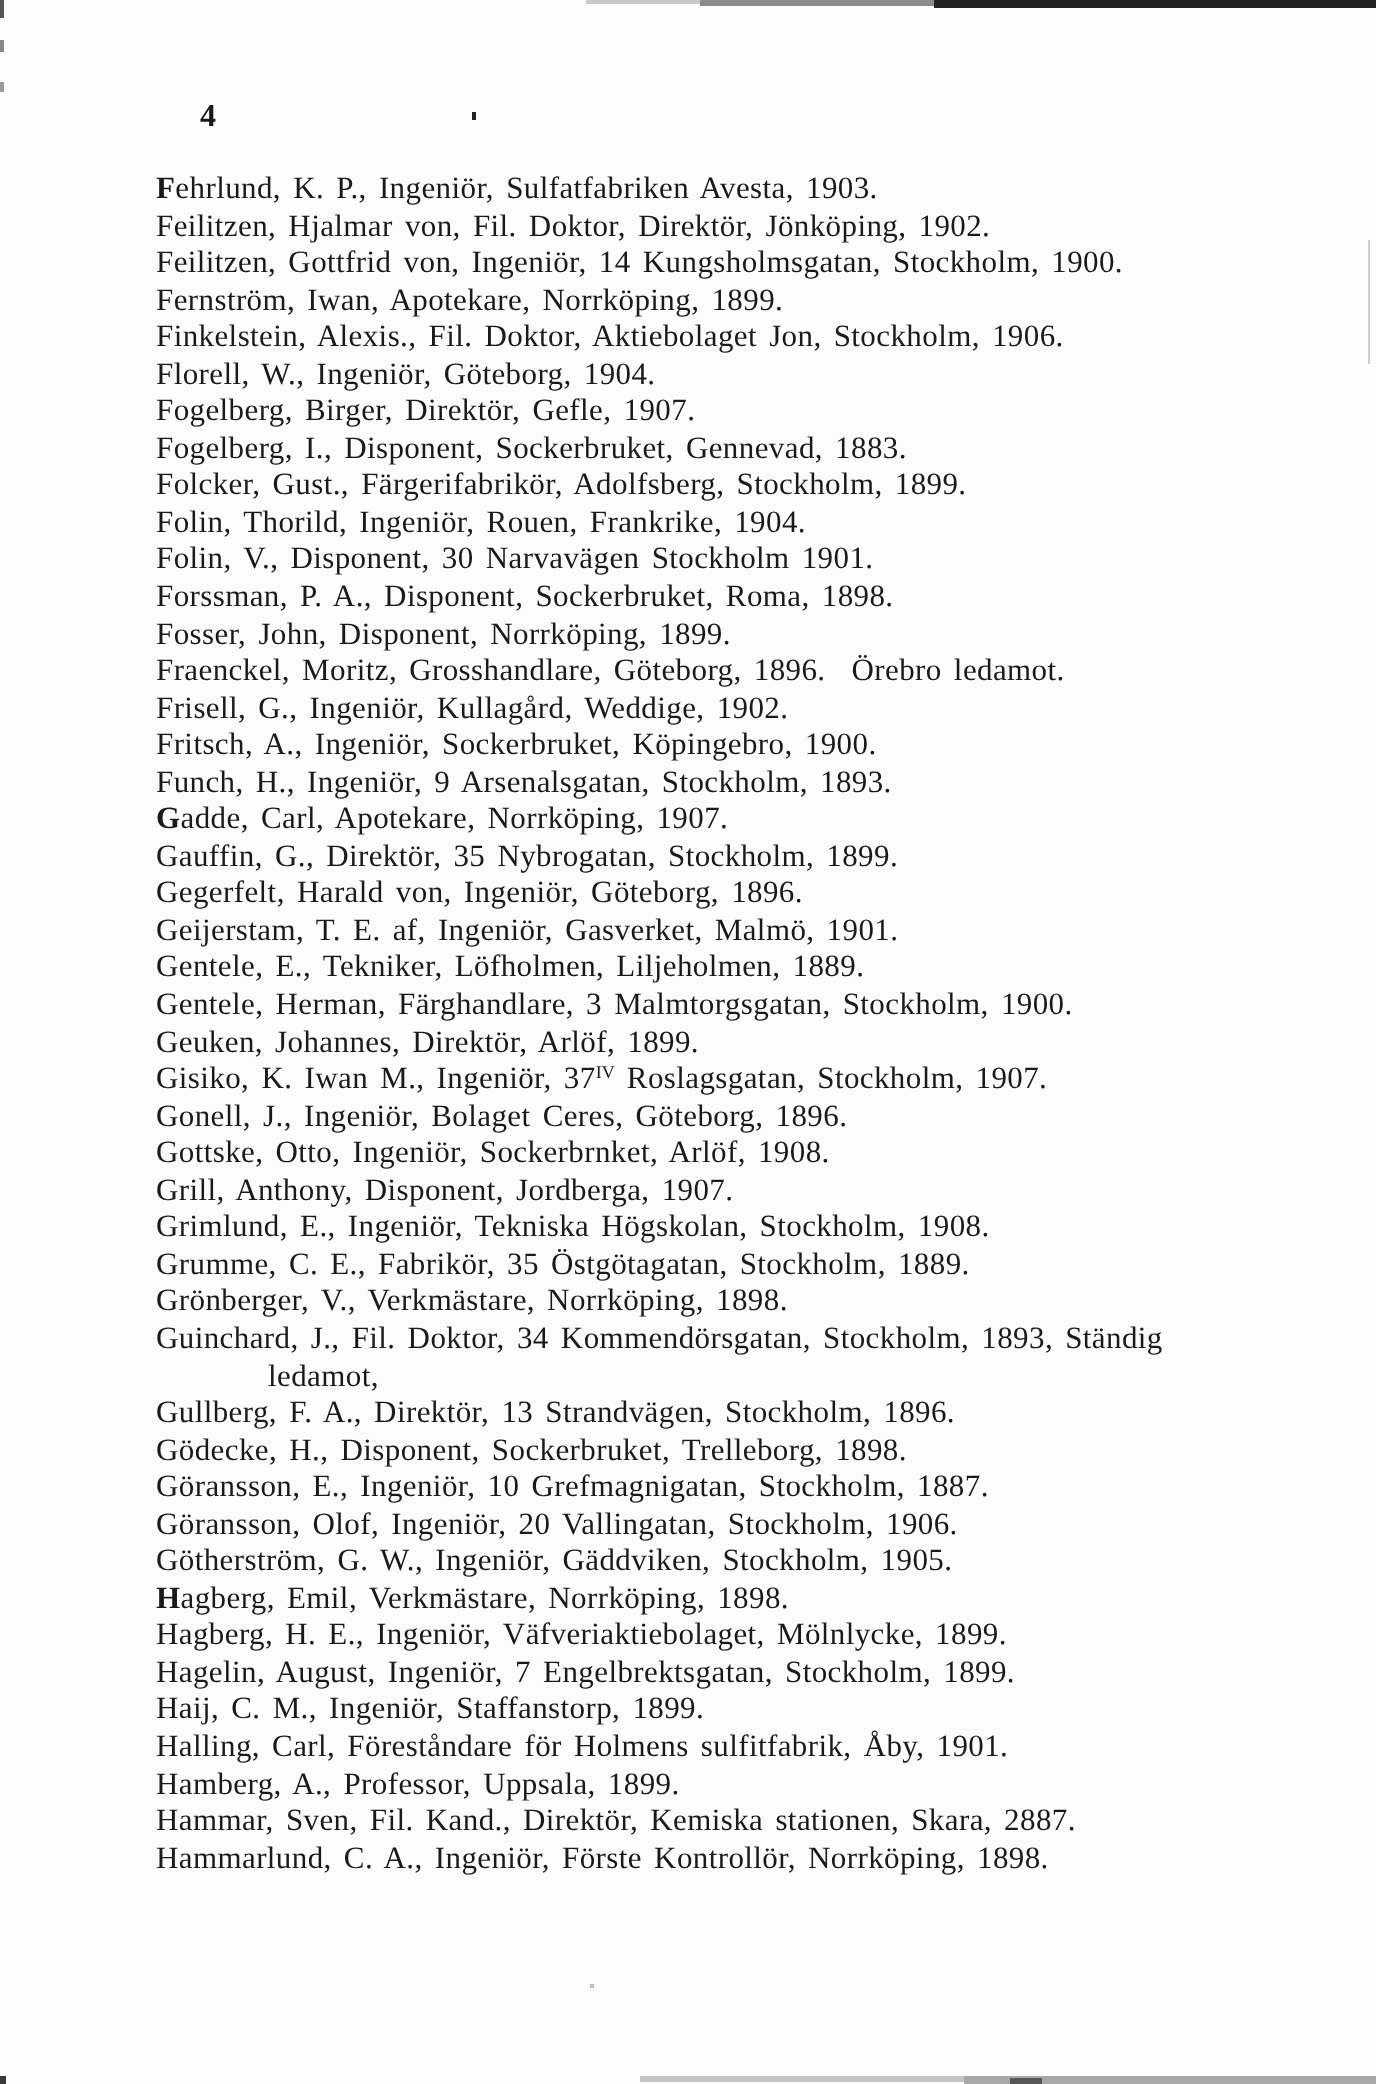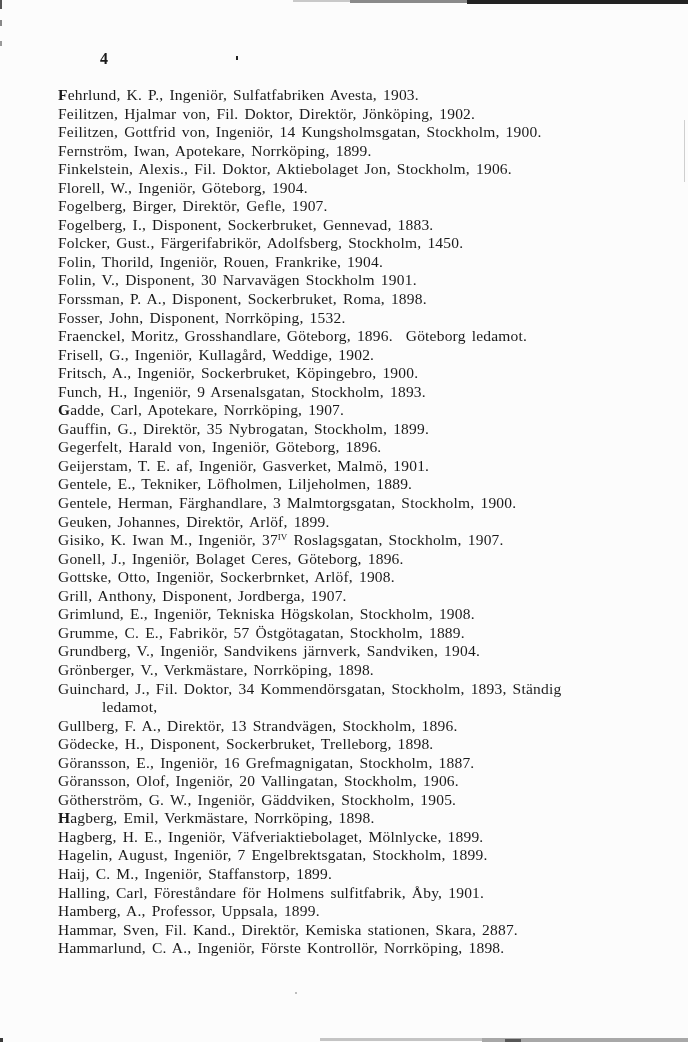--- a/index.html
+++ b/index.html
@@ -16,35 +16,36 @@
     position: absolute;
     top: 50px;
     left: 100px;
     font-size: 16px;
     font-weight: bold;
     letter-spacing: 0.3px;
   }
   .member-list {
     position: absolute;
     top: 86px;
-    left: 58px;
+    left: 78px;
     width: 592px;
     font-size: 15.5px;
     line-height: 18.55px;
     letter-spacing: 0.2px;
     word-spacing: 2px;
   }
   .entry {
     padding-left: 44px;
     text-indent: -44px;
     white-space: nowrap;
   }
   .entry .cont {
     text-indent: 0;
     white-space: nowrap;
+    margin-left: 12px;
   }
   .bi { font-weight: bold; }
   .entry sup {
     font-size: 9px;
     line-height: 0;
     vertical-align: 5px;
     letter-spacing: 0;
   }
   .note-gap { margin-left: 13px; }
   .artifact { position: absolute; }
@@ -71,48 +72,47 @@
 
   <div class="member-list">
       <div class="entry"><span class="bi">F</span>ehrlund, K. P., Ingeniör, Sulfatfabriken Avesta, 1903.</div>
       <div class="entry">Feilitzen, Hjalmar von, Fil. Doktor, Direktör, Jönköping, 1902.</div>
       <div class="entry">Feilitzen, Gottfrid von, Ingeniör, 14 Kungsholmsgatan, Stockholm, 1900.</div>
       <div class="entry">Fernström, Iwan, Apotekare, Norrköping, 1899.</div>
       <div class="entry">Finkelstein, Alexis., Fil. Doktor, Aktiebolaget Jon, Stockholm, 1906.</div>
       <div class="entry">Florell, W., Ingeniör, Göteborg, 1904.</div>
       <div class="entry">Fogelberg, Birger, Direktör, Gefle, 1907.</div>
       <div class="entry">Fogelberg, I., Disponent, Sockerbruket, Gennevad, 1883.</div>
-      <div class="entry">Folcker, Gust., Färgerifabrikör, Adolfsberg, Stockholm, 1450.</div>
+      <div class="entry">Folcker, Gust., Färgerifabrikör, Adolfsberg, Stockholm, 1899.</div>
       <div class="entry">Folin, Thorild, Ingeniör, Rouen, Frankrike, 1904.</div>
       <div class="entry">Folin, V., Disponent, 30 Narvavägen Stockholm 1901.</div>
       <div class="entry">Forssman, P. A., Disponent, Sockerbruket, Roma, 1898.</div>
-      <div class="entry">Fosser, John, Disponent, Norrköping, 1532.</div>
-      <div class="entry">Fraenckel, Moritz, Grosshandlare, Göteborg, 1896.<span class="note-gap">Göteborg ledamot.</span></div>
+      <div class="entry">Fosser, John, Disponent, Norrköping, 1899.</div>
+      <div class="entry">Fraenckel, Moritz, Grosshandlare, Göteborg, 1896.<span class="note-gap">Örebro ledamot.</span></div>
       <div class="entry">Frisell, G., Ingeniör, Kullagård, Weddige, 1902.</div>
       <div class="entry">Fritsch, A., Ingeniör, Sockerbruket, Köpingebro, 1900.</div>
       <div class="entry">Funch, H., Ingeniör, 9 Arsenalsgatan, Stockholm, 1893.</div>
       <div class="entry"><span class="bi">G</span>adde, Carl, Apotekare, Norrköping, 1907.</div>
       <div class="entry">Gauffin, G., Direktör, 35 Nybrogatan, Stockholm, 1899.</div>
       <div class="entry">Gegerfelt, Harald von, Ingeniör, Göteborg, 1896.</div>
       <div class="entry">Geijerstam, T. E. af, Ingeniör, Gasverket, Malmö, 1901.</div>
       <div class="entry">Gentele, E., Tekniker, Löfholmen, Liljeholmen, 1889.</div>
       <div class="entry">Gentele, Herman, Färghandlare, 3 Malmtorgsgatan, Stockholm, 1900.</div>
       <div class="entry">Geuken, Johannes, Direktör, Arlöf, 1899.</div>
       <div class="entry">Gisiko, K. Iwan M., Ingeniör, 37<sup>IV</sup> Roslagsgatan, Stockholm, 1907.</div>
       <div class="entry">Gonell, J., Ingeniör, Bolaget Ceres, Göteborg, 1896.</div>
       <div class="entry">Gottske, Otto, Ingeniör, Sockerbrnket, Arlöf, 1908.</div>
       <div class="entry">Grill, Anthony, Disponent, Jordberga, 1907.</div>
       <div class="entry">Grimlund, E., Ingeniör, Tekniska Högskolan, Stockholm, 1908.</div>
-      <div class="entry">Grumme, C. E., Fabrikör, 57 Östgötagatan, Stockholm, 1889.</div>
-      <div class="entry">Grundberg, V., Ingeniör, Sandvikens järnverk, Sandviken, 1904.</div>
+      <div class="entry">Grumme, C. E., Fabrikör, 35 Östgötagatan, Stockholm, 1889.</div>
       <div class="entry">Grönberger, V., Verkmästare, Norrköping, 1898.</div>
       <div class="entry">Guinchard, J., Fil. Doktor, 34 Kommendörsgatan, Stockholm, 1893, Ständig<div class="cont">ledamot,</div></div>
       <div class="entry">Gullberg, F. A., Direktör, 13 Strandvägen, Stockholm, 1896.</div>
       <div class="entry">Gödecke, H., Disponent, Sockerbruket, Trelleborg, 1898.</div>
-      <div class="entry">Göransson, E., Ingeniör, 16 Grefmagnigatan, Stockholm, 1887.</div>
+      <div class="entry">Göransson, E., Ingeniör, 10 Grefmagnigatan, Stockholm, 1887.</div>
       <div class="entry">Göransson, Olof, Ingeniör, 20 Vallingatan, Stockholm, 1906.</div>
       <div class="entry">Götherström, G. W., Ingeniör, Gäddviken, Stockholm, 1905.</div>
       <div class="entry"><span class="bi">H</span>agberg, Emil, Verkmästare, Norrköping, 1898.</div>
       <div class="entry">Hagberg, H. E., Ingeniör, Väfveriaktiebolaget, Mölnlycke, 1899.</div>
       <div class="entry">Hagelin, August, Ingeniör, 7 Engelbrektsgatan, Stockholm, 1899.</div>
       <div class="entry">Haij, C. M., Ingeniör, Staffanstorp, 1899.</div>
       <div class="entry">Halling, Carl, Föreståndare för Holmens sulfitfabrik, Åby, 1901.</div>
       <div class="entry">Hamberg, A., Professor, Uppsala, 1899.</div>
       <div class="entry">Hammar, Sven, Fil. Kand., Direktör, Kemiska stationen, Skara, 2887.</div>
       <div class="entry">Hammarlund, C. A., Ingeniör, Förste Kontrollör, Norrköping, 1898.</div>

